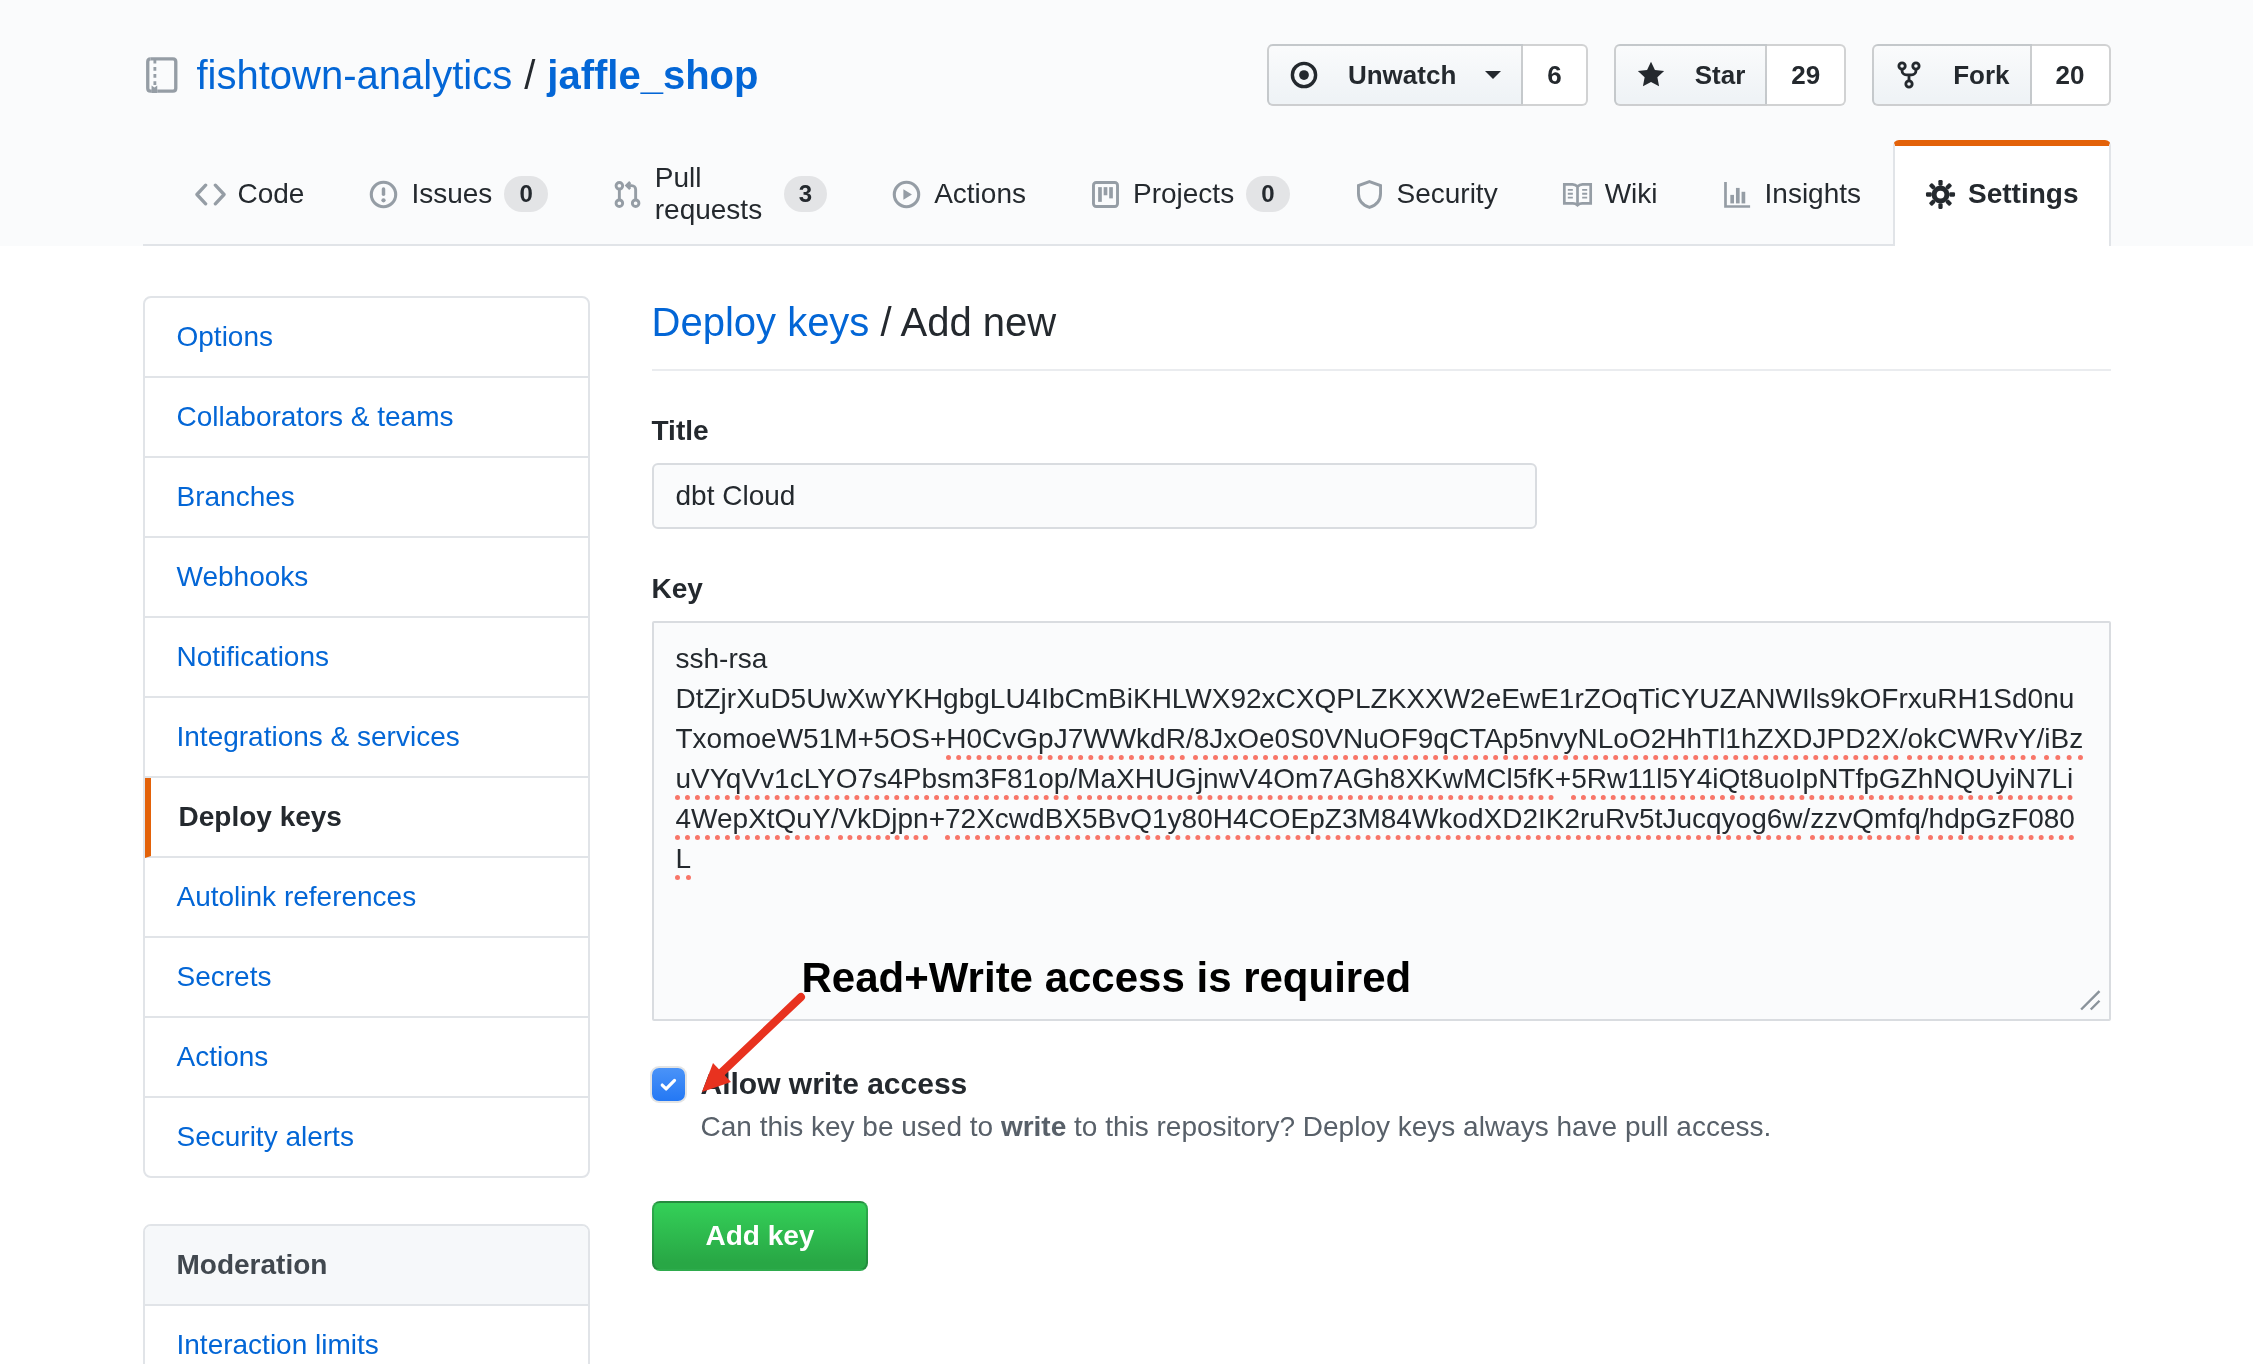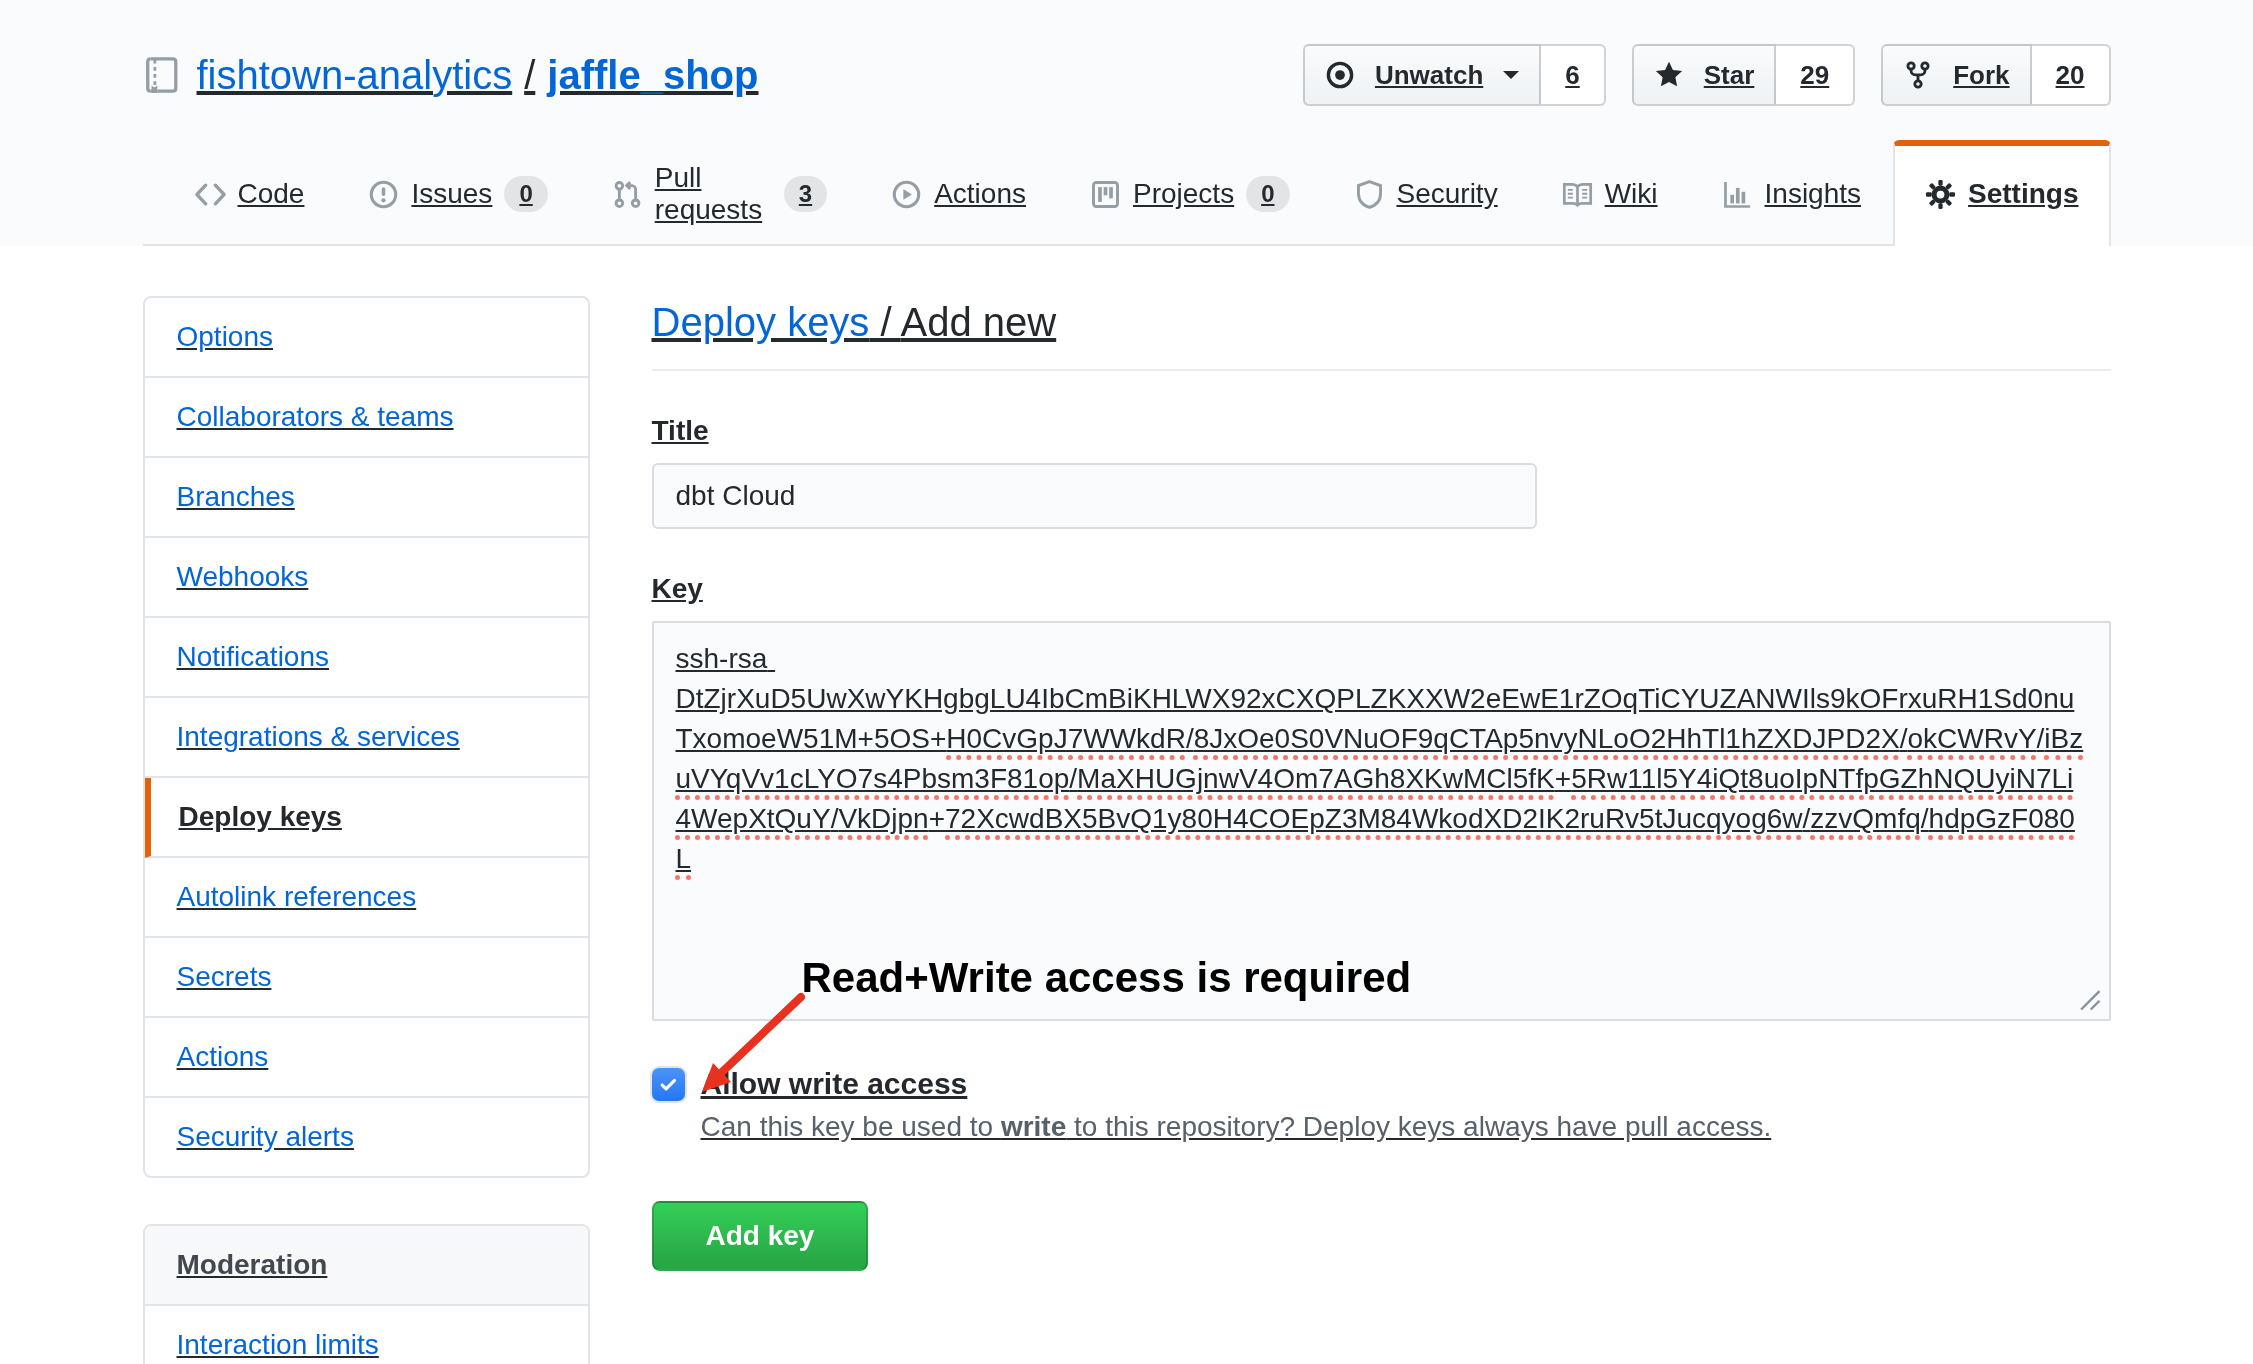--- a/index.html
+++ b/index.html
@@ -1,29 +1,29 @@
 <!DOCTYPE html>
 <html><head>
 <meta charset="utf-8">
 <style>
   html,body{margin:0;padding:0;background:#fff;}
   .screen{position:relative;width:2253px;height:1364px;overflow:hidden;background:#fff;
-          font-family:"Liberation Sans","DejaVu Sans",sans-serif;color:#24292e;text-decoration:underline;}
+          font-family:"Liberation Sans","DejaVu Sans",sans-serif;color:#24292e;}
   .container{width:1968px;margin:0 auto;}
   
   .page-head{background:#fafbfc;padding-top:44px;}
   .repo-row{display:flex;align-items:center;}
   .repo-row .repo-icon svg{width:38px;height:38px;color:#959da5;display:block;margin-right:16px;}
   h1.repo-title{font-size:40px;font-weight:400;margin:0;display:flex;align-items:center;}
   h1.repo-title a{color:#0366d6;text-decoration:none;cursor:pointer;}
   h1.repo-title .sep{color:#24292e;margin:0 12px;}
   h1.repo-title .repo-name{font-weight:600;}
   .pagehead-actions{margin-left:auto;display:flex;gap:26px;}
   .btn-group{display:flex;font-size:26px;font-weight:600;line-height:1;}
-  .social-btn{display:flex;align-items:center;gap:20px;padding:14px 20px;
+  .social-btn{display:flex;align-items:center;gap:29px;padding:14px 20px;
       background:linear-gradient(-180deg,#fafbfc,#eff3f6 90%);
       border:2px solid rgba(27,31,35,.2);border-radius:6px 0 0 6px;cursor:pointer;color:#24292e;}
   .social-btn .icon{display:flex;}
   .social-btn .icon svg{width:30px;height:30px;color:#24292e;}
   .caret{width:0;height:0;border:8px solid transparent;border-top-color:#24292e;margin-top:8px;}
   .social-count{display:flex;align-items:center;padding:14px 24px;background:#fff;color:#24292e;
       border:2px solid rgba(27,31,35,.2);border-left:0;border-radius:0 6px 6px 0;cursor:pointer;}
   
   .tabs{display:flex;margin-top:34px;border-bottom:2px solid #e1e4e8;padding-left:20px;}
   .tab{display:flex;align-items:center;gap:12px;padding:20px 30px;font-size:28px;color:#24292e;

